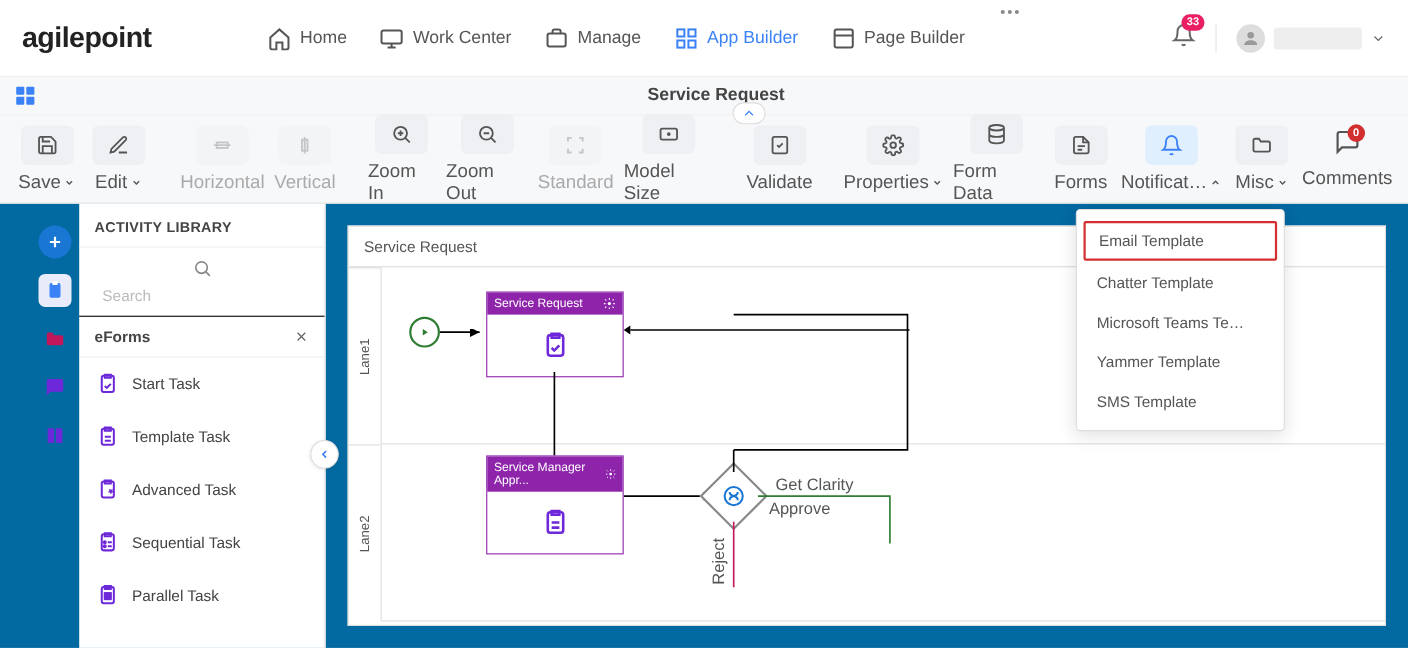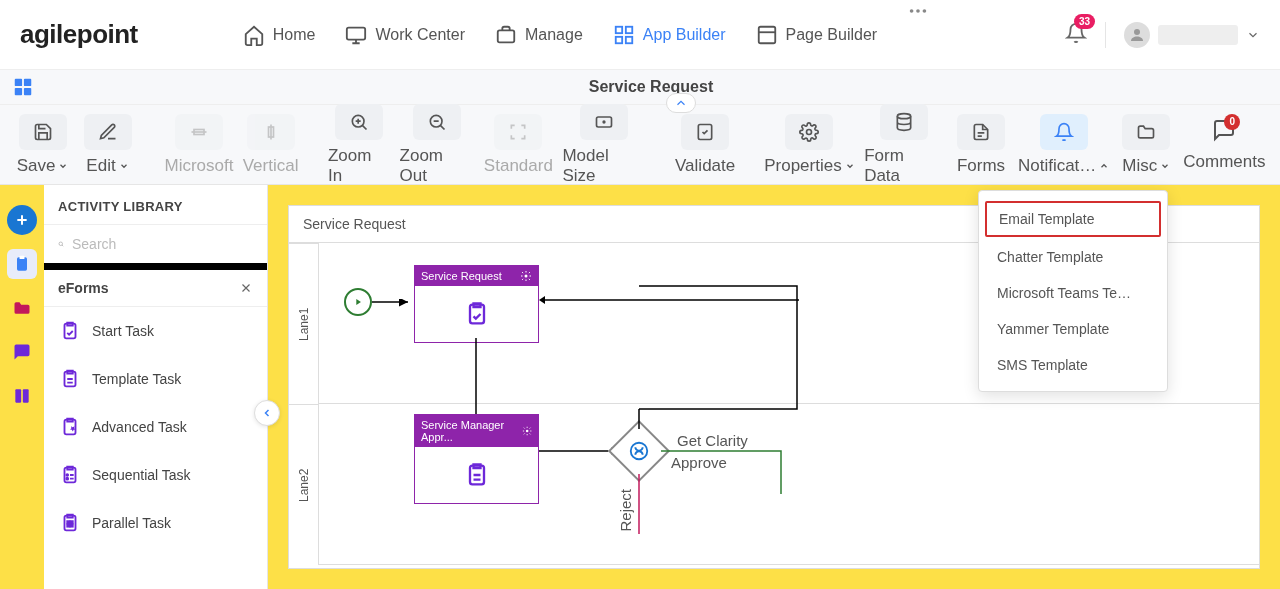--- a/index.html
+++ b/index.html
@@ -39,30 +39,30 @@
   .comment-btn { margin-left: auto; }
   .comment-badge { position: absolute; top: -4px; right: -4px; background: #d32f2f; color: #fff; border-radius: 50%; width: 16px; height: 16px; font-size: 10px; display: flex; align-items: center; justify-content: center; font-weight: 600; }
   .comment-wrap { position: relative; }
 
   
   .dropdown { position: absolute; top: 190px; left: 978px; width: 190px; background: #fff; border: 1px solid #ddd; box-shadow: 0 4px 16px rgba(0,0,0,0.12); border-radius: 4px; padding: 8px 0; z-index: 100; }
   .dropdown-item { padding: 10px 18px; cursor: pointer; color: #555; font-size: 14px; white-space: nowrap; overflow: hidden; text-overflow: ellipsis; }
   .dropdown-item.highlighted { border: 2px solid #d32f2f; margin: 2px 6px; padding: 8px 12px; border-radius: 2px; }
 
   
-  .main { display: flex; height: 404px; background: #fde047; }
+  .main { display: flex; height: 404px; background: #0369a1; padding-left: 28px; }
   .left-rail { width: 44px; display: flex; flex-direction: column; align-items: center; gap: 14px; padding-top: 20px; }
   .rail-btn { width: 30px; height: 30px; border-radius: 50%; display: flex; align-items: center; justify-content: center; cursor: pointer; }
   .rail-plus { background: #1976d2; color: #fff; }
   .rail-item { color: #6d28d9; }
   .rail-item.active { background: #e8ecfa; border-radius: 6px; }
 
   .library { width: 224px; background: #fff; border-right: 1px solid #e5e5e5; display: flex; flex-direction: column; position: relative; }
   .lib-title { font-weight: 700; font-size: 13px; color: #444; padding: 14px 14px 10px; border-bottom: 1px solid #eee; letter-spacing: 0.3px; }
-  .search { display: flex; align-items: center; padding: 10px 14px; gap: 8px; border-bottom: 7px solid #000000; }
+  .search { display: flex; align-items: center; padding: 10px 14px; gap: 8px; border-bottom: 1px solid #000000; flex-direction: column; }
   .search input { border: none; outline: none; font-size: 14px; flex: 1; color: #555; }
   .search input::placeholder { color: #bbb; }
   .cat { display: flex; align-items: center; justify-content: space-between; padding: 10px 14px; font-weight: 600; font-size: 14px; border-bottom: 1px solid #eee; }
   .lib-item { display: flex; align-items: center; gap: 10px; padding: 12px 14px; cursor: pointer; font-size: 14px; color: #444; }
   .lib-icon { width: 24px; height: 24px; display: flex; align-items: center; justify-content: center; }
   .collapse-handle { position: absolute; right: -13px; top: 215px; width: 26px; height: 26px; background: #fff; border: 1px solid #ddd; border-radius: 50%; display: flex; align-items: center; justify-content: center; cursor: pointer; box-shadow: 0 1px 4px rgba(0,0,0,0.1); z-index: 10; }
 
   .canvas { flex: 1; padding: 20px; overflow: hidden; position: relative; }
   .canvas-frame { background: #fff; border: 1px solid #ddd; height: 100%; position: relative; }
   .canvas-title { padding: 10px 14px; font-size: 14px; color: #555; border-bottom: 1px solid #ddd; }
@@ -213,21 +213,21 @@
       </div>
   </div>
   <div class="tb-spacer"></div>
   <div class="tb-btn">
     <div class="tb-icon disabled">
         <svg width="20" height="20" viewBox="0 0 24 24" fill="none" stroke="#888" stroke-width="2">
           <rect x="6" y="9" width="12" height="6"></rect>
           <path d="M3 12h18"></path>
         </svg>
       </div>
-    <div class="tb-label disabled">Microsoft</div>
+    <div class="tb-label disabled">Horizontal</div>
   </div>
   <div class="tb-btn">
     <div class="tb-icon disabled">
         <svg width="20" height="20" viewBox="0 0 24 24" fill="none" stroke="#888" stroke-width="2">
           <rect x="9" y="6" width="6" height="12"></rect>
           <path d="M12 3v18"></path>
         </svg>
       </div>
     <div class="tb-label disabled">Vertical</div>
   </div>

